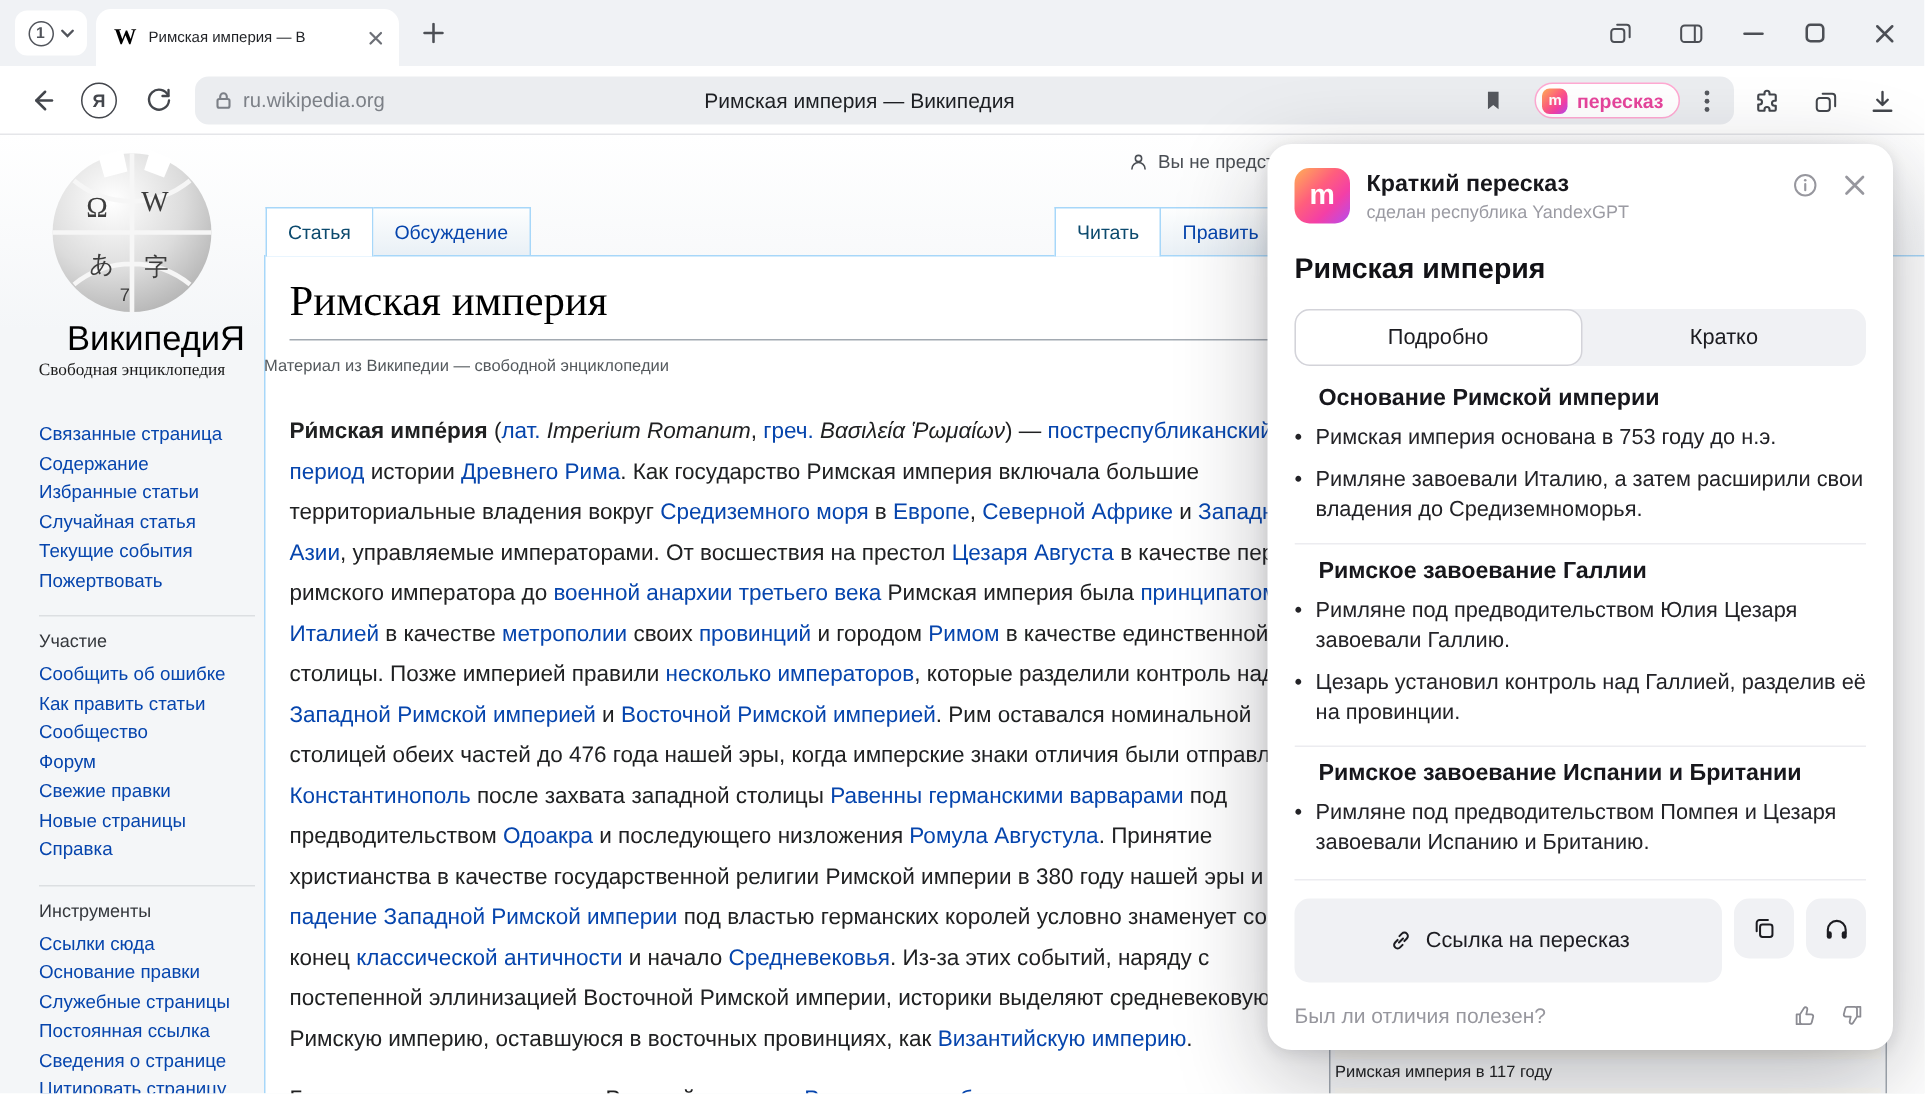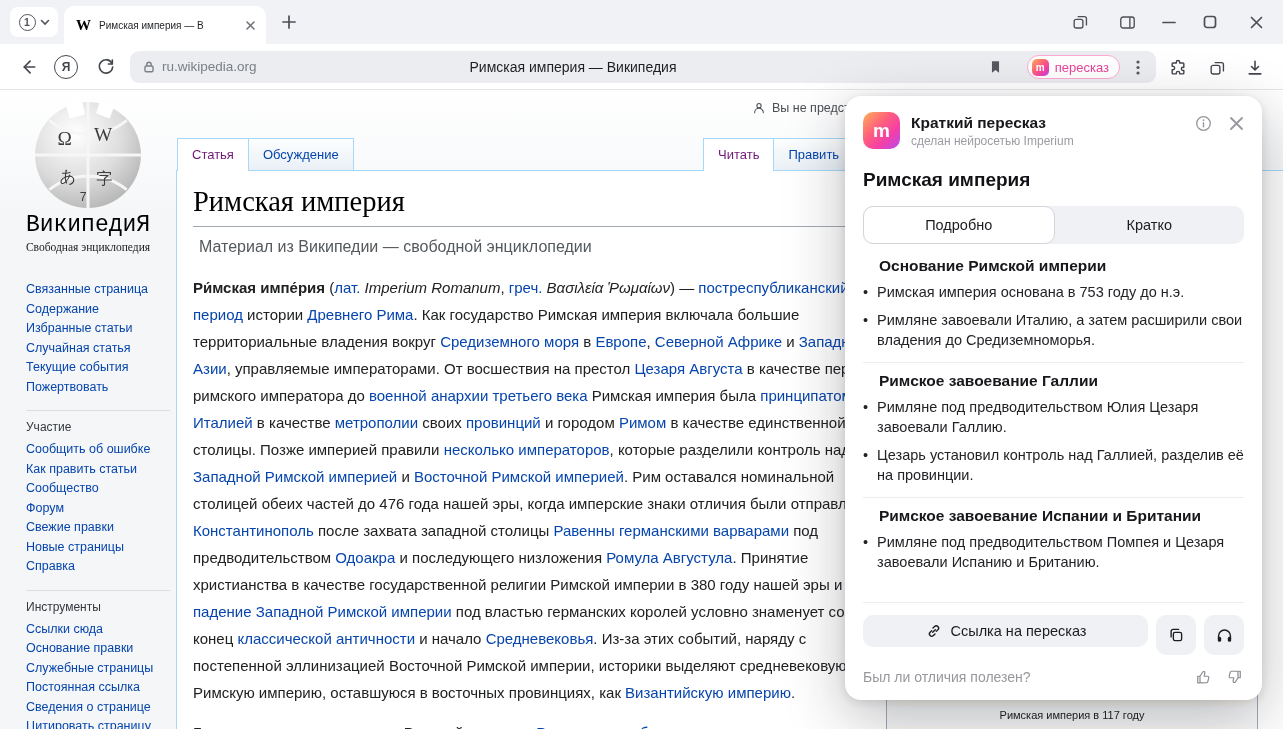--- a/index.html
+++ b/index.html
@@ -19,69 +19,69 @@
   .toolbar{position:absolute;left:0;top:44px;right:0;height:46px;background:#fff;border-bottom:1px solid #e5e6e9;}
   .tb-btn{position:absolute;top:11px;width:24px;height:24px;display:flex;align-items:center;justify-content:center;cursor:pointer;}
   .ya-circle{border:1.6px solid #43464c;border-radius:50%;font-size:12px;font-weight:bold;color:#43464c;}
   .omnibox{position:absolute;left:130px;right:127px;top:7px;height:32px;background:#ebedf0;border-radius:9px;}
   .ob-lock{position:absolute;left:12px;top:9px;}
   .ob-url{position:absolute;left:32px;line-height:32px;font-size:13.5px;color:#7c8087;}
   .ob-title{position:absolute;left:calc(50% - 70px);transform:translateX(-50%);line-height:32px;font-size:14px;color:#1d1f23;white-space:nowrap;text-align:center;}
   .ob-bookmark{position:absolute;right:152px;top:7px;cursor:pointer;}
   .chip{position:absolute;right:36px;top:4px;height:24px;border:1px solid #ffa9d2;background:#fff;border-radius:13px;display:flex;align-items:center;gap:6px;padding:0 10px 0 4px;cursor:pointer;}
   .chip-ic{width:17px;height:17px;border-radius:5px;background:linear-gradient(135deg,#ffb056 0%,#ff5e7d 45%,#f43fa6 70%,#b44cf0 100%);color:#fff;font-size:10px;font-weight:bold;display:flex;align-items:center;justify-content:center;}
-  .chip-label{font-size:13px;font-weight:normal;color:#e6459c;}
+  .chip-label{font-size:13px;font-weight:bold;color:#e6459c;}
   .ob-kebab{position:absolute;right:10px;top:8px;cursor:pointer;}
 
   
   .wiki{position:absolute;left:0;top:90px;right:0;bottom:0;background:linear-gradient(180deg,#ffffff 0%,#f4f6f8 130px,#f4f6f8 100%);overflow:hidden;}
   .wiki-content-bg{position:absolute;left:176px;top:80px;right:0;bottom:0;background:#fff;border-top:1px solid #a7d7f9;border-left:1px solid #a7d7f9;}
   .wiki-logo{position:absolute;left:26px;top:6px;}
-  .wiki-wordmark{position:absolute;top:122px;left:0;width:176px;text-align:center;font-family:Liberation Mono, monospace;font-size:23px;color:#000;}
+  .wiki-wordmark{position:absolute;top:122px;left:16px;width:176px;text-align:center;font-family:Liberation Sans, sans-serif;font-size:23px;color:#000;}
   .wiki-tagline{position:absolute;top:151px;left:0;width:176px;text-align:center;font-family:"Liberation Serif","DejaVu Serif",serif;font-size:11.5px;color:#1a1a1a;}
   #sidebar-groups{position:absolute;left:26px;top:190px;width:144px;}
   .sb-head{font-size:12px;color:#35383d;margin-top:13px;margin-bottom:6px;padding-top:9px;border-top:1px solid #dcdfe2;}
   .sb-link{display:block;color:#0645ad;font-size:12.5px;line-height:19.5px;text-decoration:none;cursor:pointer;white-space:nowrap;}
   .personal{position:absolute;left:752px;top:11px;display:flex;gap:6px;align-items:center;font-size:12.5px;color:#4a4e54;white-space:nowrap;}
   #wiki-tabs-left{position:absolute;left:177px;top:48px;display:flex;z-index:3;}
   #wiki-tabs-right{position:absolute;left:703px;top:48px;display:flex;z-index:3;}
   .wtab{height:32px;line-height:32px;padding:0 14px;font-size:13px;background:linear-gradient(#fdfefe,#e9f0f6);border:1px solid #a7d7f9;border-bottom:none;color:#0645ad;cursor:pointer;white-space:nowrap;}
   .wtab + .wtab{border-left:none;}
-  .wtab.active{background:#fff;color:#701a75;height:33px;text-align:right;}
+  .wtab.active{background:#fff;color:#0c4a6e;height:33px;text-align:right;}
   .wiki-title{position:absolute;left:193px;top:96px;width:1066px;font-family:"Liberation Serif","DejaVu Serif",serif;font-size:28.5px;font-weight:normal;color:#000;border-bottom:1px solid #a2a9b1;padding-bottom:8px;z-index:1;}
-  .wiki-sub{position:absolute;left:199px;top:148px;font-size:16px;color:#54595d;}
+  .wiki-sub{position:absolute;left:176px;top:148px;font-size:11px;color:#54595d;}
   #article-body{position:absolute;left:193px;top:184px;width:698px;}
   .wp{font-size:15px;line-height:27px;color:#202122;margin-bottom:13px;}
   .wb{font-weight:bold;}
   .wi{font-style:italic;}
   .wlink{color:#0645ad;text-decoration:none;cursor:pointer;}
   .infobox{position:absolute;left:886px;top:470px;width:372px;background:#f8f9fa;border:1px solid #a2a9b1;padding:3px;z-index:1;}
   .ib-map{width:100%;height:142px;overflow:hidden;}
-  .ib-cap{font-size:11px;color:#202122;text-align:center;padding:3px 0 4px;}
+  .ib-cap{font-size:11px;color:#202122;text-align:left;padding:3px 0 4px;}
   .ib-map2{width:100%;height:70px;overflow:hidden;}
 
   
   .panel{position:absolute;left:845px;top:96px;width:417px;height:604px;background:#fff;border-radius:16px;box-shadow:0 18px 60px rgba(25,25,35,.28),0 2px 10px rgba(25,25,35,.12);z-index:10;padding:16px 18px 14px;display:flex;flex-direction:column;}
   .p-head{display:flex;align-items:center;gap:11px;}
   .p-logo{width:37px;height:37px;border-radius:10px;background:linear-gradient(135deg,#ffb056 0%,#ff5e7d 40%,#f43fa6 68%,#b44cf0 100%);color:#fff;font-weight:bold;font-size:19px;display:flex;align-items:center;justify-content:center;flex:0 0 auto;}
   .p-title{font-size:15.5px;font-weight:bold;color:#17171c;}
   .p-sub{font-size:12px;color:#9b9ba3;margin-top:2px;}
   .p-hicons{margin-left:auto;display:flex;gap:16px;align-items:center;align-self:flex-start;margin-top:2px;}
   .p-ic{background:none;border:none;cursor:pointer;padding:0;display:flex;}
   .p-art{font-size:19px;font-weight:bold;color:#121216;margin-top:20px;}
   .p-seg{margin-top:15px;height:38px;background:#f0f1f4;border-radius:10px;display:flex;flex:0 0 auto;}
   .seg{flex:1;display:flex;align-items:center;justify-content:center;font-size:14.5px;color:#1c1c21;cursor:pointer;border-radius:10px;}
   .seg.active{background:#fff;border:1.5px solid #d3d3d9;}
   .p-body{flex:1;overflow:hidden;margin-top:4px;}
   .psec-h{font-size:15.5px;font-weight:bold;color:#17171c;margin:9px 16px 1px;}
   .pli{display:flex;gap:9px;margin-top:7px;font-size:14.5px;line-height:20.5px;color:#232327;}
   .pdot{flex:0 0 auto;}
   .psec-div{height:1px;background:#ececf0;margin:11px 0 2px;}
   .p-actions{display:flex;gap:8px;padding-top:12px;border-top:1px solid #ececf0;flex:0 0 auto;}
-  .p-link-btn{flex:1;height:32px;background:#f0f1f4;border:none;border-radius:10px;display:flex;align-items:center;justify-content:center;gap:8px;font-size:14.5px;color:#1c1c21;cursor:pointer;}
+  .p-link-btn{flex:1;height:56px;background:#f0f1f4;border:none;border-radius:10px;display:flex;align-items:center;justify-content:center;gap:8px;font-size:14.5px;color:#1c1c21;cursor:pointer;}
   .p-sq{width:40px;height:40px;background:#f0f1f4;border:none;border-radius:10px;display:flex;align-items:center;justify-content:center;cursor:pointer;}
   .p-feedback{display:flex;align-items:center;margin-top:13px;font-size:14px;color:#97979e;}
   .p-fb-icons{margin-left:auto;display:flex;gap:14px;}
   svg{display:block;}
 </style>
 </head>
 <body>
 
 <div class="window">
 
@@ -284,21 +284,21 @@
         </svg>
       </div>
     </div>
   </div>
 
   <div class="panel">
     <div class="p-head">
       <div class="p-logo">m</div>
       <div>
         <div class="p-title">Краткий пересказ</div>
-        <div class="p-sub">сделан нейросетью Imperium</div>
+        <div class="p-sub">сделан республика YandexGPT</div>
       </div>
       <div class="p-hicons">
         <button class="p-ic">
           <svg width="19" height="19" viewBox="0 0 24 24">
               <circle cx="12" cy="12" r="8.6" fill="none" stroke="#97979e" stroke-width="1.7"></circle>
               <line x1="12" y1="11" x2="12" y2="16.2" stroke="#97979e" stroke-width="1.8" stroke-linecap="round"></line>
               <circle cx="12" cy="7.8" r="1.1" fill="#97979e"></circle>
             </svg>
         </button>
         <button class="p-ic">

